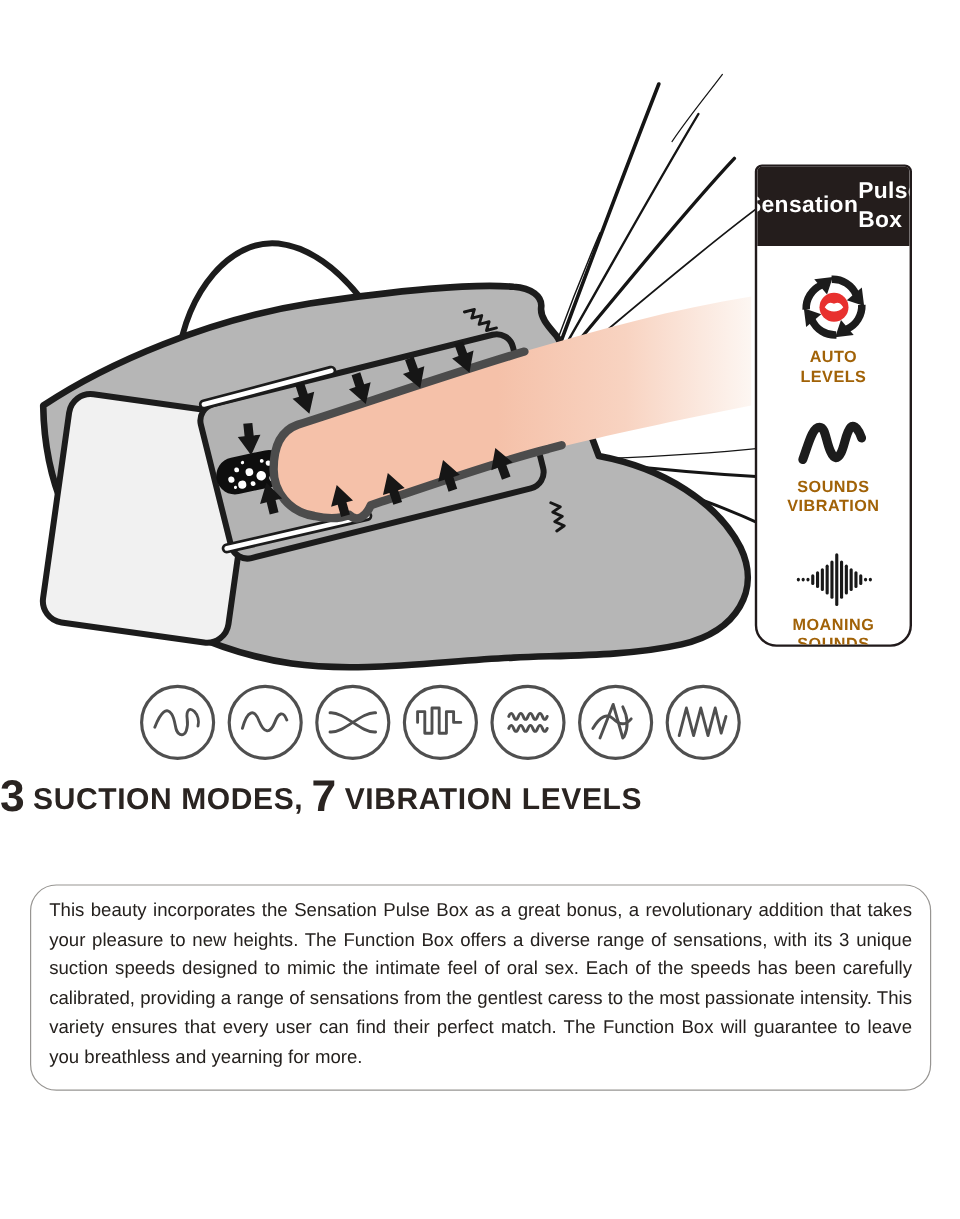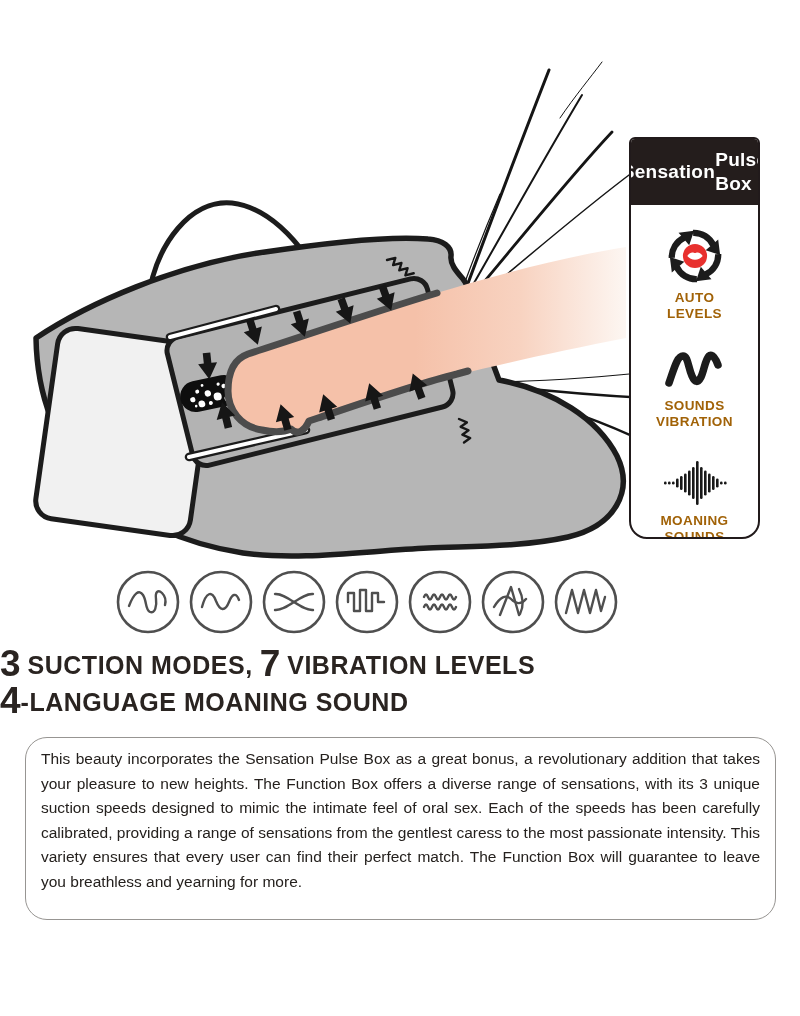--- a/index.html
+++ b/index.html
@@ -35,21 +35,21 @@
   .headline{
     position:absolute;left:0;top:646px;width:800px;text-align:left;color:#2a2421;
     font-weight:bold;letter-spacing:.5px;
   }
   .headline .hl-line{line-height:36px;font-size:25px;}
   .hl-num{font-size:37px;vertical-align:-2px;letter-spacing:0;}
   .hl-sp{display:inline-block;width:7px;}
   
   .description-box{
     position:absolute;left:25px;top:737px;width:751px;box-sizing:border-box;
-    border:1.5px solid #979592;border-radius:22px;padding:9px 15px 25px 15px;
+    border:1.5px solid #979592;border-radius:22px;padding:9px 15px 14px 15px;
     background:#ffffff;
   }
   .description-text{
     font-size:15.5px;line-height:24.5px;color:#25211e;text-align:justify;margin:0;
   }
 </style>
 </head>
 <body>
 
 <svg class="illustration" viewBox="0 40 650 530" xmlns="http://www.w3.org/2000/svg">
@@ -243,20 +243,17 @@
     <g transform="translate(586,42)">
       <path d="M-20,11 L-14,-12 L-8,11 L-2,-12 L4,11 L10,-12 L15,9 L19,-5"></path>
     </g>
   </g>
 </svg>
 
 <div class="headline">
   <div class="hl-line">
     <span class="hl-num">3</span><span class="hl-sp"></span><span>SUCTION MODES,</span><span class="hl-sp"></span><span class="hl-num">7</span><span class="hl-sp"></span><span>VIBRATION LEVELS</span>
   </div>
-  <div class="hl-line">
-    <span class="hl-num">4</span><span>-LANGUAGE MOANING SOUND</span>
-  </div>
 </div>
 
 <div class="description-box">
   <p class="description-text">This beauty incorporates the Sensation Pulse Box as a great bonus, a revolutionary addition that takes your pleasure to new heights. The Function Box offers a diverse range of sensations, with its 3 unique suction speeds designed to mimic the intimate feel of oral sex. Each of the speeds has been carefully calibrated, providing a range of sensations from the gentlest caress to the most passionate intensity. This variety ensures that every user can find their perfect match. The Function Box will guarantee to leave you breathless and yearning for more.</p>
 </div>
 
 </body></html>

